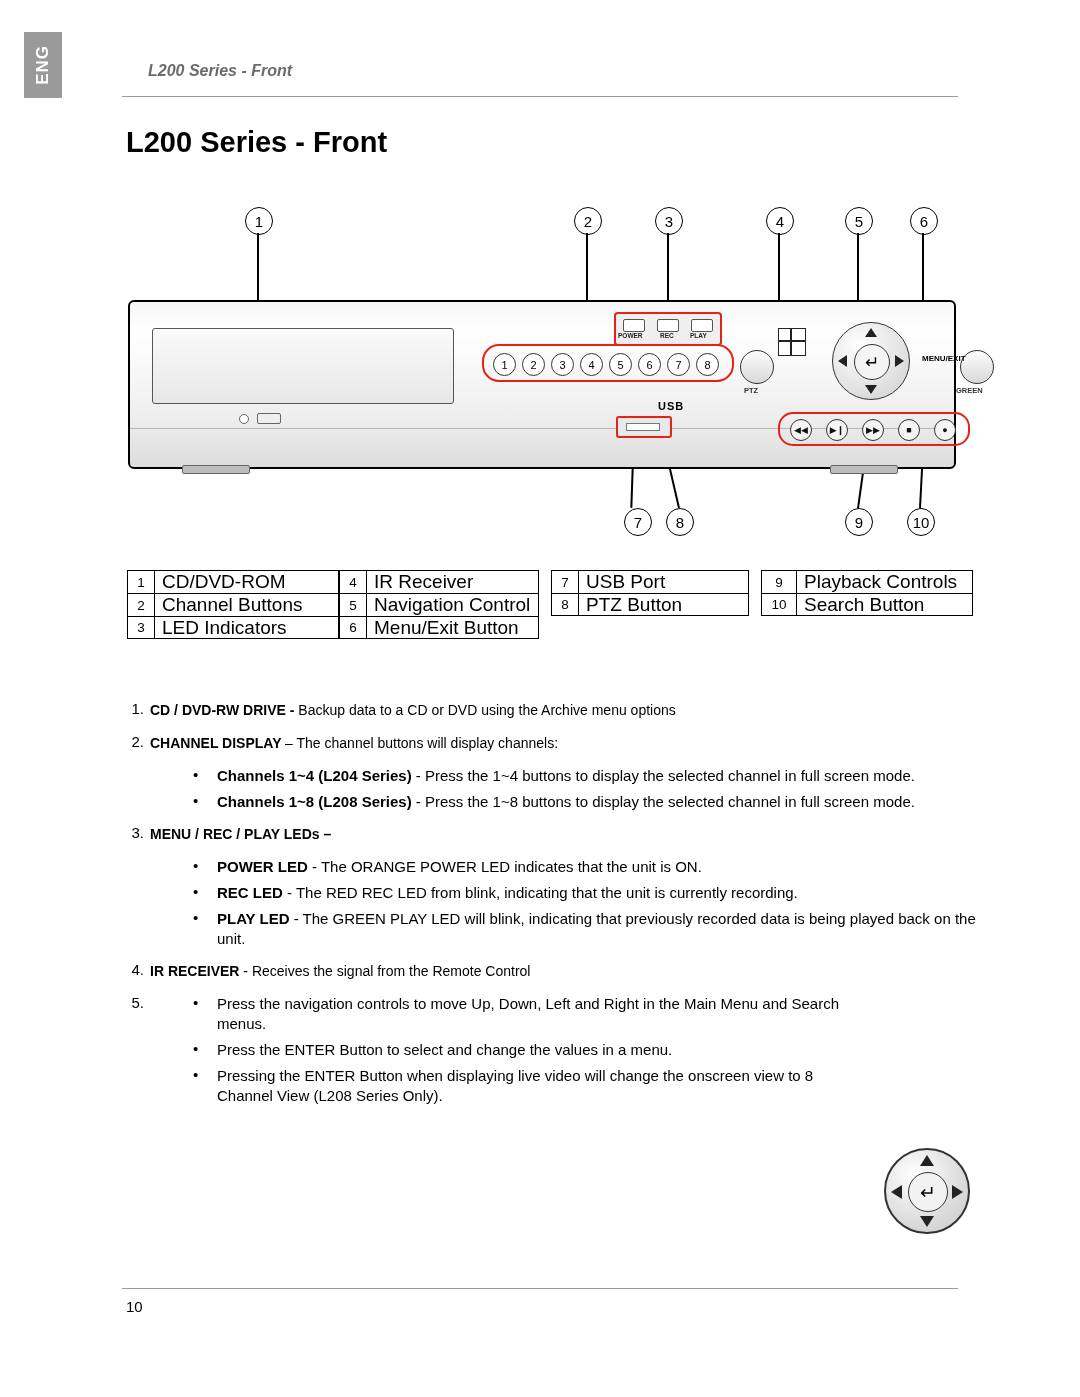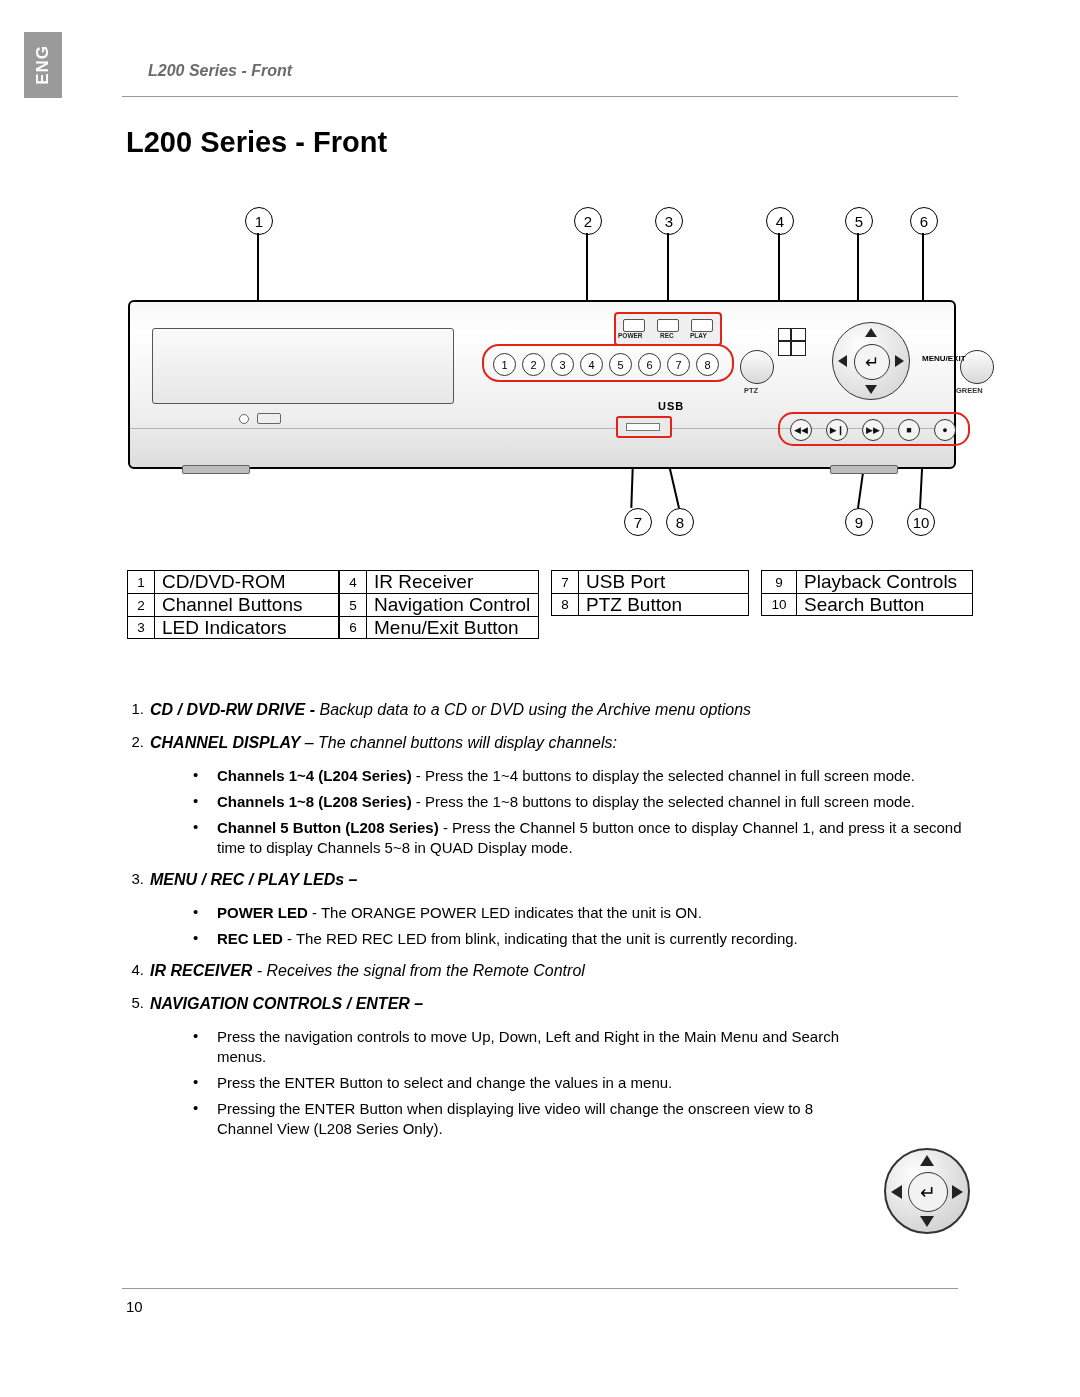--- a/index.html
+++ b/index.html
@@ -171,21 +171,21 @@
     flex:1; display:flex; align-items:center; padding-left:7px; font-size:19px;
   }
 
   
   .body { position:absolute; left:0; top:700px; width:1080px; }
   .item { position:relative; margin-bottom:13px; }
   .item .num {
     position:absolute; left:120px; top:0; width:24px; text-align:right; font-size:15px;
   }
   .item .txt {
-    margin-left:150px; margin-right:115px; font-size:16px; line-height:20px;font-style:italic;
+    margin-left:150px; margin-right:115px; font-size:14px; line-height:20px;
   }
   b { font-weight:bold; }
   .bullets { margin-left:185px; margin-right:88px; }
   .bullet { position:relative; font-size:15px; line-height:20px; margin-bottom:6px; padding-left:32px; }
   .bullet::before {
     content:"\2022"; position:absolute; left:8px; top:-1px; font-size:15px;
   }
   .spacer-sm { height:6px; }
 
   
@@ -382,56 +382,53 @@
         <b>CHANNEL DISPLAY </b><span>– The channel buttons will display channels:</span>
       </div>
     </div>
     <div class="bullets">
       <div class="bullet">
         <b>Channels 1~4 (L204 Series)</b><span> - Press the 1~4 buttons to display the selected channel in full screen mode.</span>
       </div>
       <div class="bullet">
         <b>Channels 1~8 (L208 Series)</b><span> - Press the 1~8 buttons to display the selected channel in full screen mode.</span>
       </div>
-      <div class="bullet">
-        <b>Channel 5 Button (L208 Series)</b><span> - Press the Channel 5 button once to display Channel 1, and press it a second time to display Channels 5~8 in QUAD Display mode.</span>
-      </div>
     </div>
 
     <div class="spacer-sm"></div>
 
     <div class="item">
       <div class="num">3.</div>
       <div class="txt">
         <b>MENU / REC / PLAY LEDs –</b>
       </div>
     </div>
     <div class="bullets">
       <div class="bullet">
         <b>POWER LED</b><span> - The ORANGE POWER LED indicates that the unit is ON.</span>
       </div>
       <div class="bullet">
         <b>REC LED</b><span> - The RED REC LED from blink, indicating that the unit is currently recording.</span>
       </div>
+      <div class="bullet">
+        <b>PLAY LED</b><span> - The GREEN PLAY LED will blink, indicating that previously recorded data is being played back on the unit.</span>
+      </div>
     </div>
 
     <div class="spacer-sm"></div>
 
     <div class="item">
       <div class="num">4.</div>
       <div class="txt">
         <b>IR RECEIVER</b><span> - Receives the signal from the Remote Control</span>
       </div>
     </div>
 
     <div class="item">
       <div class="num">5.</div>
-      <div class="txt">
-        <b>NAVIGATION CONTROLS / ENTER –</b>
-      </div>
     </div>
     <div class="bullets" style="margin-right:235px;">
       <div class="bullet">
         <span>Press the navigation controls to move Up, Down, Left and Right in the Main Menu and Search menus.</span>
       </div>
       <div class="bullet">
         <span>Press the ENTER Button to select and change the values in a menu.</span>
       </div>
       <div class="bullet">
         <span>Pressing the ENTER Button when displaying live video will change the onscreen view to 8 Channel View (L208 Series Only).</span>

